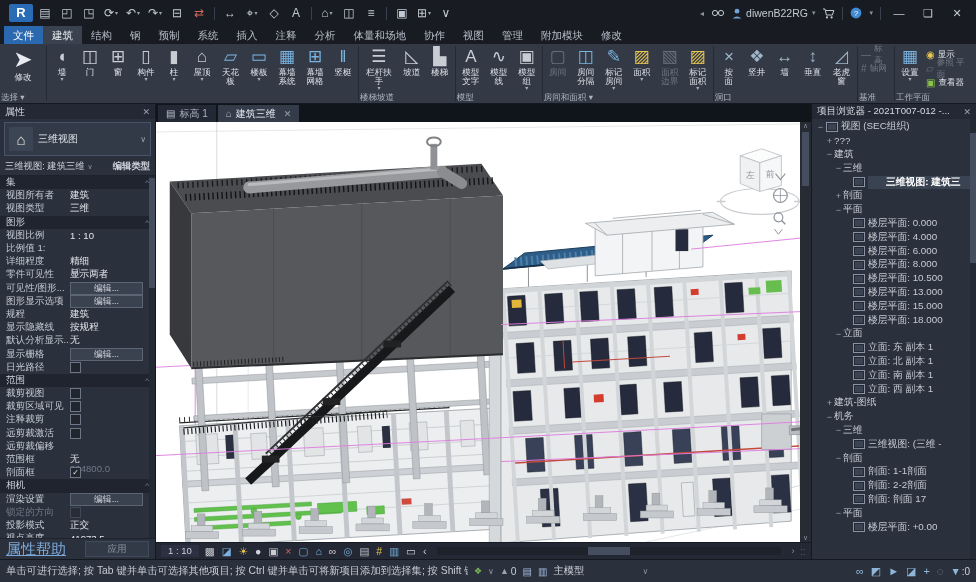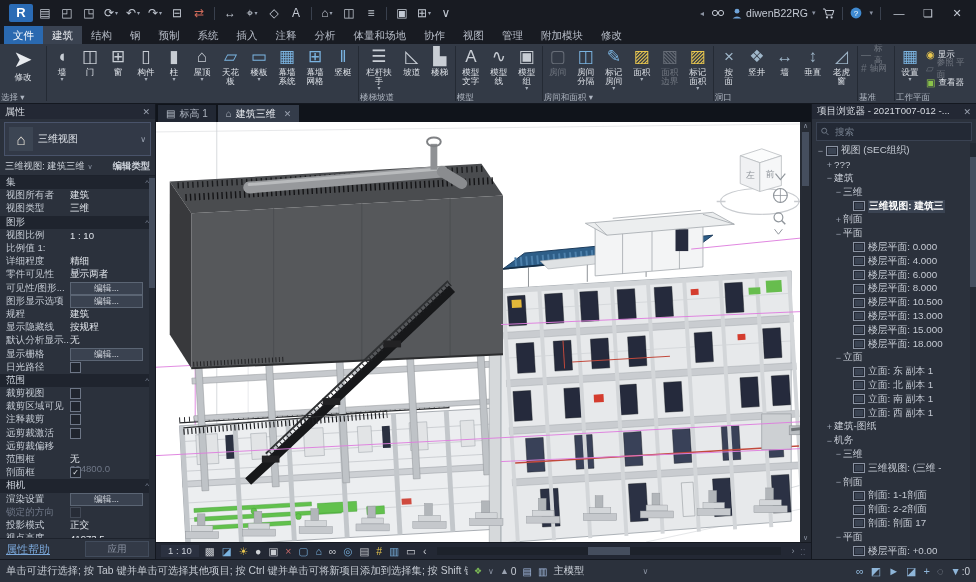--- a/index.html
+++ b/index.html
@@ -57,21 +57,21 @@
   .plbl.dim{color:#6f7787;}
   .pval{flex:1;color:#e0e4ea;overflow:hidden;white-space:nowrap;}
   .pval.dim{color:#6f7787;margin-top:44px;}
   .pbtn{flex:1;margin-right:12px;height:11px;line-height:11px;text-align:center;background:#3a4250;border:1px solid #5b6574;font-size:8.8px;color:#d6dae1;}
   .pcheck{width:9px;height:9px;border:1px solid #6d7686;background:#20252e;font-size:8px;line-height:9px;text-align:center;color:#e0e4ea;flex:none;}
   .psec{height:13.2px;background:#1f242e;display:flex;align-items:center;padding:0 6px;font-size:9.6px;color:#ced4dd;}
   .pchev{margin-left:auto;font-size:8px;color:#7b8496;}
   .pscroll{position:absolute;right:0;top:0;width:6px;height:100%;background:#242a34;}
   .pthumb{position:absolute;right:0;top:2px;width:6px;height:110px;background:#454e5e;}
   .pfoot{height:20px;flex:none;display:flex;align-items:center;padding:0 6px;border-top:1px solid #1d222c;}
-  .phelp{color:#7aa7d9;text-decoration:underline;font-size:11px;}
+  .phelp{color:#7aa7d9;text-decoration:underline;font-size:15px;}
   .papply{margin-left:auto;width:62px;height:14px;line-height:14px;text-align:center;background:#333a47;border:1px solid #424c5c;color:#8b93a2;font-size:9.6px;}
   
   .center{flex:1;display:flex;flex-direction:column;min-width:0;}
   .vtabs{height:18px;flex:none;background:#10141b;display:flex;align-items:flex-end;padding-left:2px;gap:2px;}
   .vtab{height:17px;display:flex;align-items:center;gap:4px;padding:0 8px;background:#222834;color:#aeb5c1;font-size:10px;white-space:nowrap;}
   .vtab.active{background:#343c4a;color:#e9ecf1;}
   .vico{font-size:10px;color:#b9c0cb;}
   .vx{font-size:9px;color:#9aa2b0;margin-left:4px;}
   .canvasrow{flex:1;display:flex;min-height:0;}
   .canvas{flex:1;position:relative;background:#fff;min-width:0;}
@@ -90,21 +90,21 @@
   .browser{width:164px;flex:none;background:#2b313c;border-left:1px solid #141820;display:flex;flex-direction:column;}
   .bhead{height:15px;flex:none;background:#232834;display:flex;align-items:center;padding:0 5px;font-size:9.6px;color:#d6dae1;white-space:nowrap;overflow:hidden;}
   .bsearch{height:17px;flex:none;margin:3px 4px 2px;background:#232935;border:1px solid #3a4252;display:flex;align-items:center;padding:0 4px;gap:4px;}
   .bsearch input{background:transparent;border:none;outline:none;color:#cdd3dc;font-size:9.5px;width:100%;font-family:inherit;}
   .bsearch input::placeholder{color:#76808f;}
   .btree{flex:1;overflow:hidden;position:relative;padding-top:1px;}
   .trow{display:flex;align-items:center;height:13.8px;font-size:9.8px;color:#c6cbd4;white-space:nowrap;overflow:hidden;}
   .texp{width:9px;text-align:center;color:#9aa2b0;font-size:9px;flex:none;}
   .tico{width:10px;height:8px;border:1px solid #8b93a2;background:#3a4352;margin:0 3px 0 1px;flex:none;box-shadow:inset 0 0 0 1px #232834;}
   .tlbl{overflow:hidden;}
-  .trow.sel .tlbl{color:#fff;font-weight:bold;background:#3a4352;padding:0 1px;}
+  .trow.sel .tlbl{color:#fff;font-weight:bold;background:#3a4352;padding:0 18px;}
   .bscroll{position:absolute;right:0;top:0;width:6px;height:100%;background:#242a34;}
   .bthumb{position:absolute;right:0;top:14px;width:6px;height:130px;background:#454e5e;}
   
   .statusbar{height:22px;flex:none;background:#2b313c;border-top:1px solid #141820;display:flex;align-items:center;padding:0 6px;font-size:10.3px;color:#c6cbd3;gap:6px;}
   .sb-hint{white-space:nowrap;overflow:hidden;max-width:462px;flex:none;}
   .sb-hint-icon{color:#7cb956;font-size:9px;flex:none;}
   .sb-caret{color:#8b93a2;font-size:8px;}
   .sb-req{display:flex;align-items:center;gap:2px;}
   .sb-reqico{color:#9aa2b0;font-size:9px;}
   .sb-list{font-size:10px;color:#9fb6d9;}
@@ -849,27 +849,20 @@
         <span class="hnext">›</span>
         <span class="grip">⁚⁚</span>
       </div>
     </div>
 
     <div class="browser">
       <div class="bhead">
         <span>项目浏览器 - 2021T007-012 -...</span>
         <span class="phx" style="margin-left:auto;">✕</span>
       </div>
-      <div class="bsearch">
-        <svg class="mini" width="9" height="9" viewBox="0 0 9 9">
-            <circle cx="3.6" cy="3.6" r="2.8" fill="none" stroke="#76808f"></circle>
-            <line x1="5.8" y1="5.8" x2="8.4" y2="8.4" stroke="#76808f"></line>
-          </svg>
-        <input type="text" placeholder="搜索" style="">
-      </div>
       <div class="btree">
         <div class="bscroll">
             <div class="bthumb"></div>
           </div>
       <div class="trow" style="padding-left: 4px;">
             <span class="texp">−</span>
             <span class="tico"></span>
             <span class="tlbl">视图 (SEC组织)</span>
           </div>
           <div class="trow" style="padding-left: 13px;">

